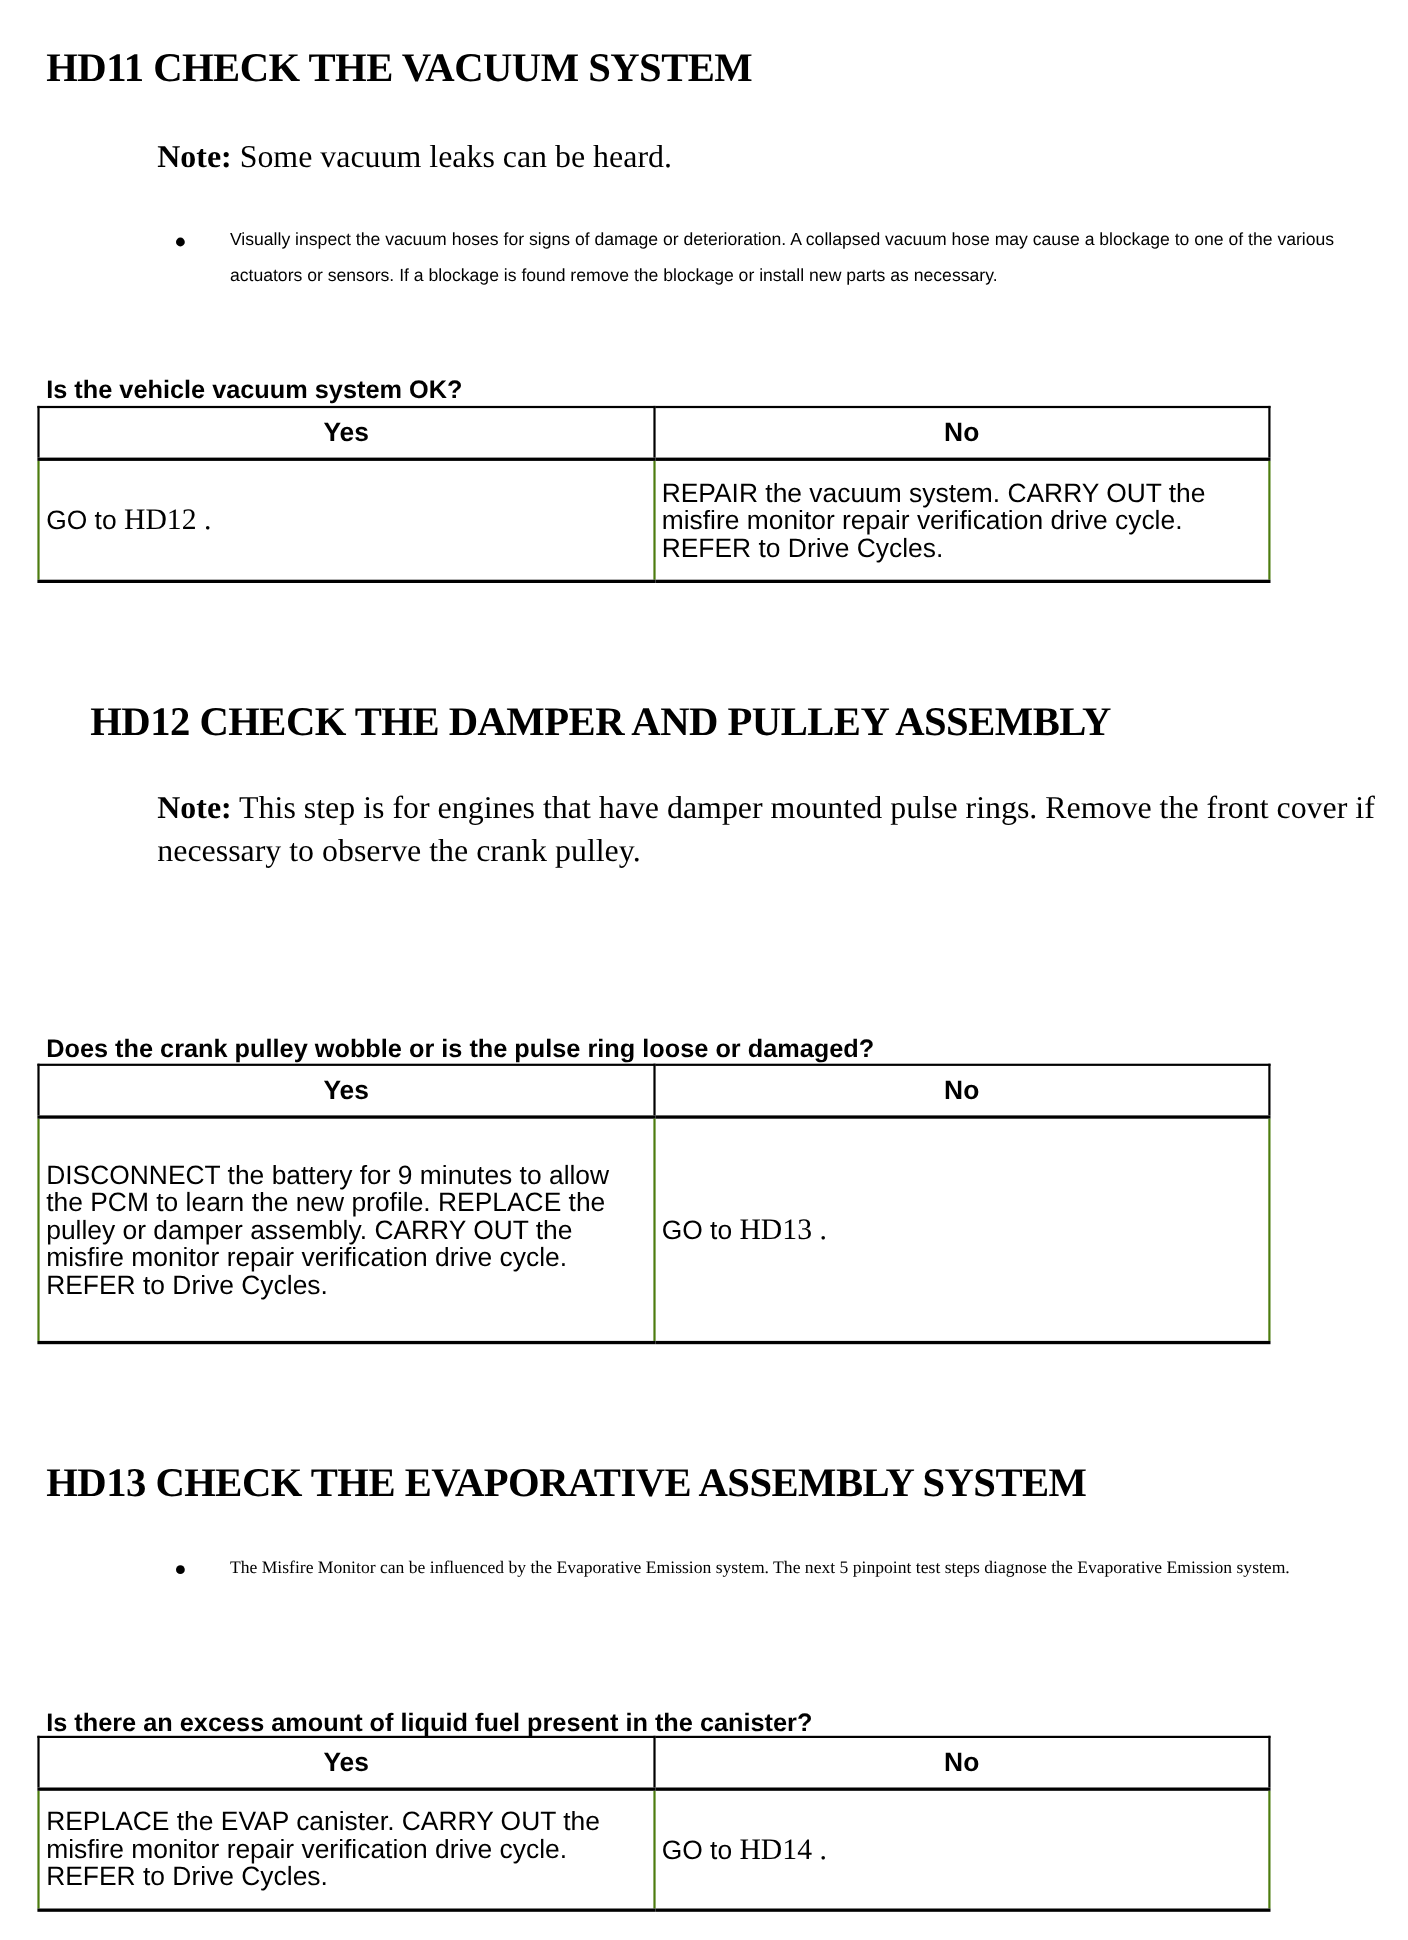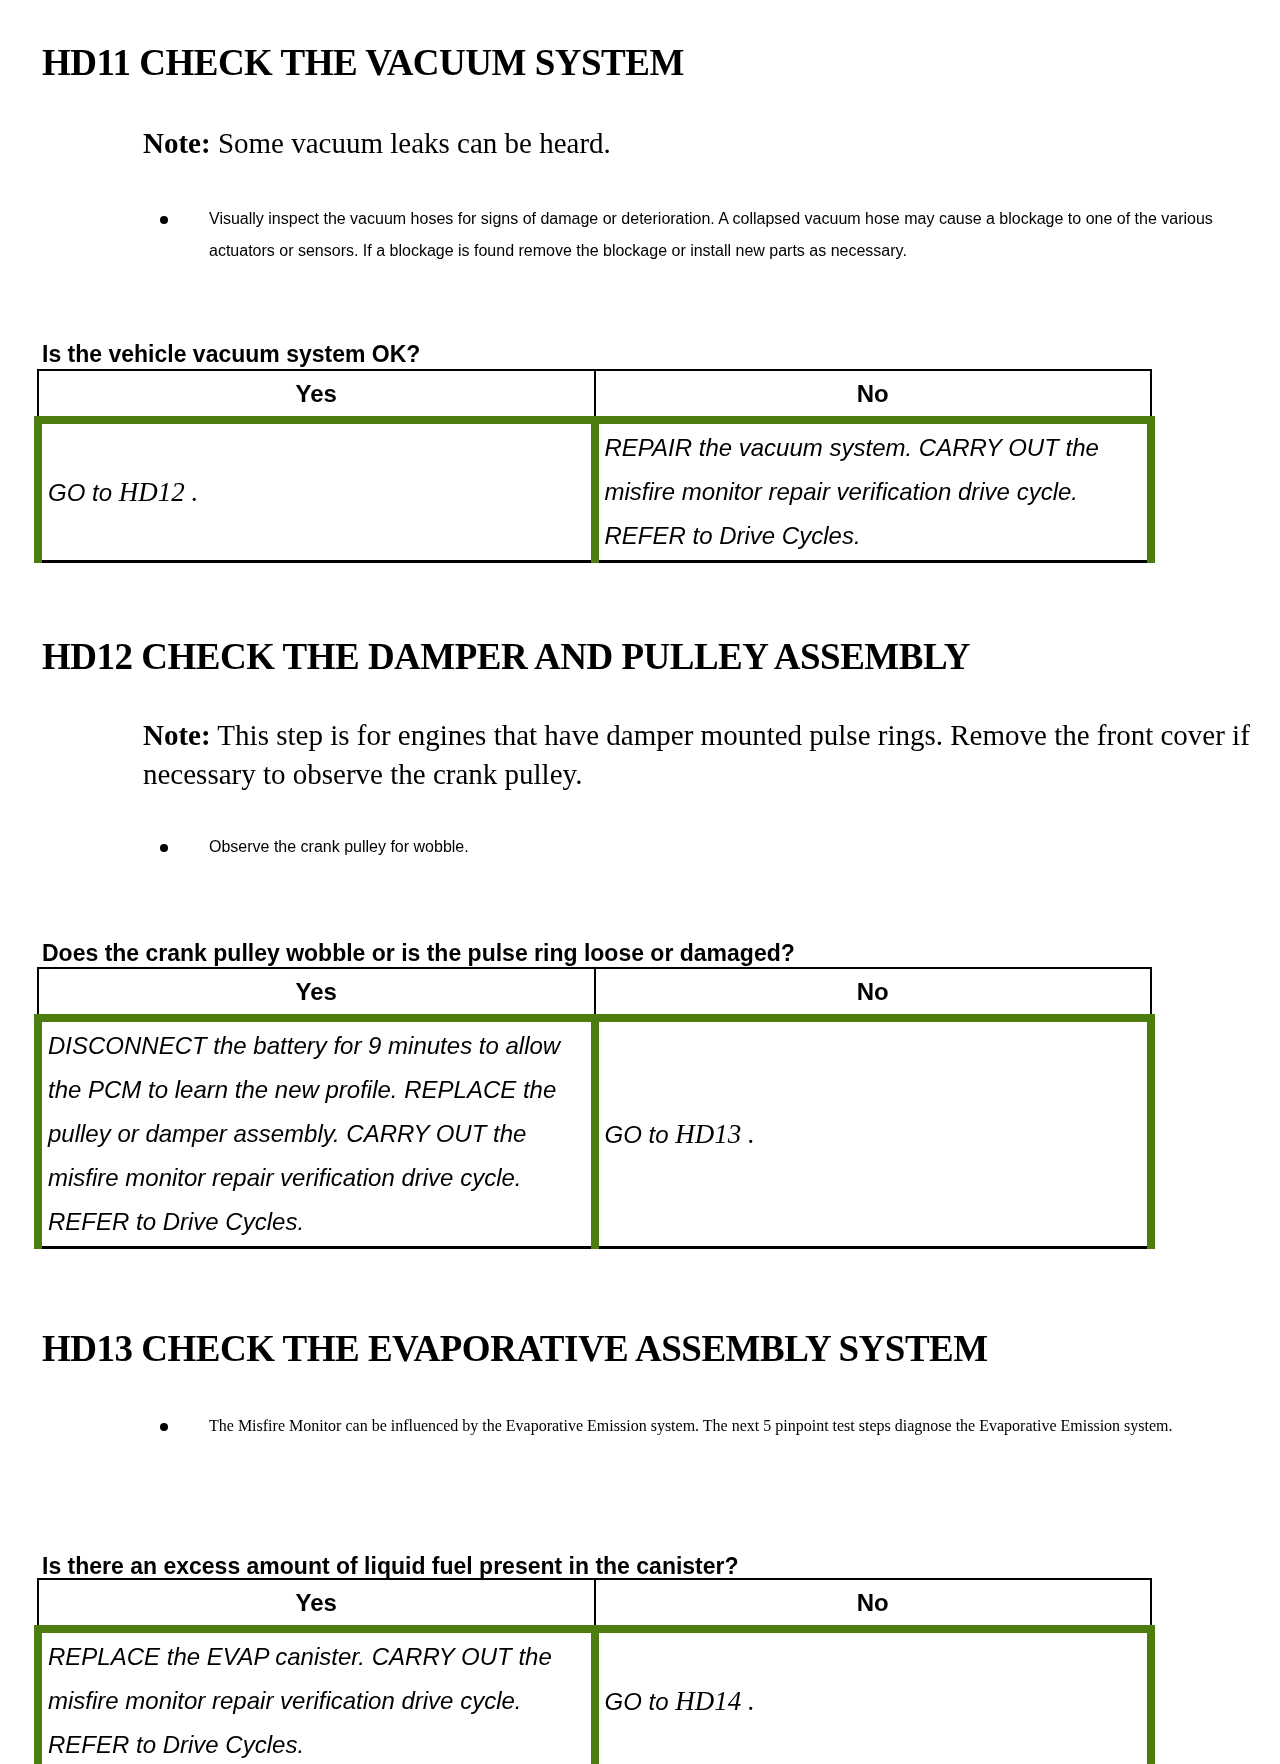--- a/index.html
+++ b/index.html
@@ -72,25 +72,24 @@
   table.decision th {
     font-weight: bold;
     text-align: center;
     border: 2px solid #000;
     border-bottom: 3px solid #000;
     height: 45px;
     padding: 0;
     width: 50%;
   }
   table.decision td {
-    border: 8px solid #4d7c0f;
+    border: 2px solid #4d7c0f;
     padding: 2px 6px;
     vertical-align: middle;
-    line-height: 44px;
-    font-style: italic;
+    line-height: 25px;
   }
   table.decision tr:last-child td { border-bottom: 3px solid #000; }
   .goto-ref { font-family: "Liberation Serif", serif; font-size: 27px; }
 </style>
 </head>
 <body>
 
 <div class="section">
   <div class="heading" style="top:44px;">HD11 CHECK THE VACUUM SYSTEM</div>
   <div class="note" style="top:124px;">
@@ -108,26 +107,25 @@
     </tr>
     <tr style="height:111px;">
       <td><span>GO to </span><span class="goto-ref">HD12 .</span></td>
       <td>REPAIR the vacuum system. CARRY OUT the misfire monitor repair verification drive cycle. REFER to Drive Cycles.</td>
     </tr>
   </tbody>
     </table>
 </div>
 
 <div class="section">
-  <div class="heading" style="top:638px;">HD12 CHECK THE DAMPER AND PULLEY ASSEMBLY</div>
+  <div class="heading" style="top:638px;margin-left:40px;">HD12 CHECK THE DAMPER AND PULLEY ASSEMBLY</div>
   <div class="note" style="top:716px;">
     <b>Note:</b><span> This step is for engines that have damper mounted pulse rings. Remove the front cover if necessary to observe the crank pulley.</span>
   </div>
   <ul class="bullets" style="top:831px;">
-    <li><span class="dot"></span><span>Observe the crank pulley for wobble.</span></li>
   </ul>
   <div class="question" style="top:942px;">Does the crank pulley wobble or is the pulse ring loose or damaged?</div>
   <table class="decision" style="top:967px;">
     <tbody>
         <tr>
       <th>Yes</th>
       <th>No</th>
     </tr>
     <tr style="height:205px;">
       <td>DISCONNECT the battery for 9 minutes to allow the PCM to learn the new profile. REPLACE the pulley or damper assembly. CARRY OUT the misfire monitor repair verification drive cycle. REFER to Drive Cycles.</td>

